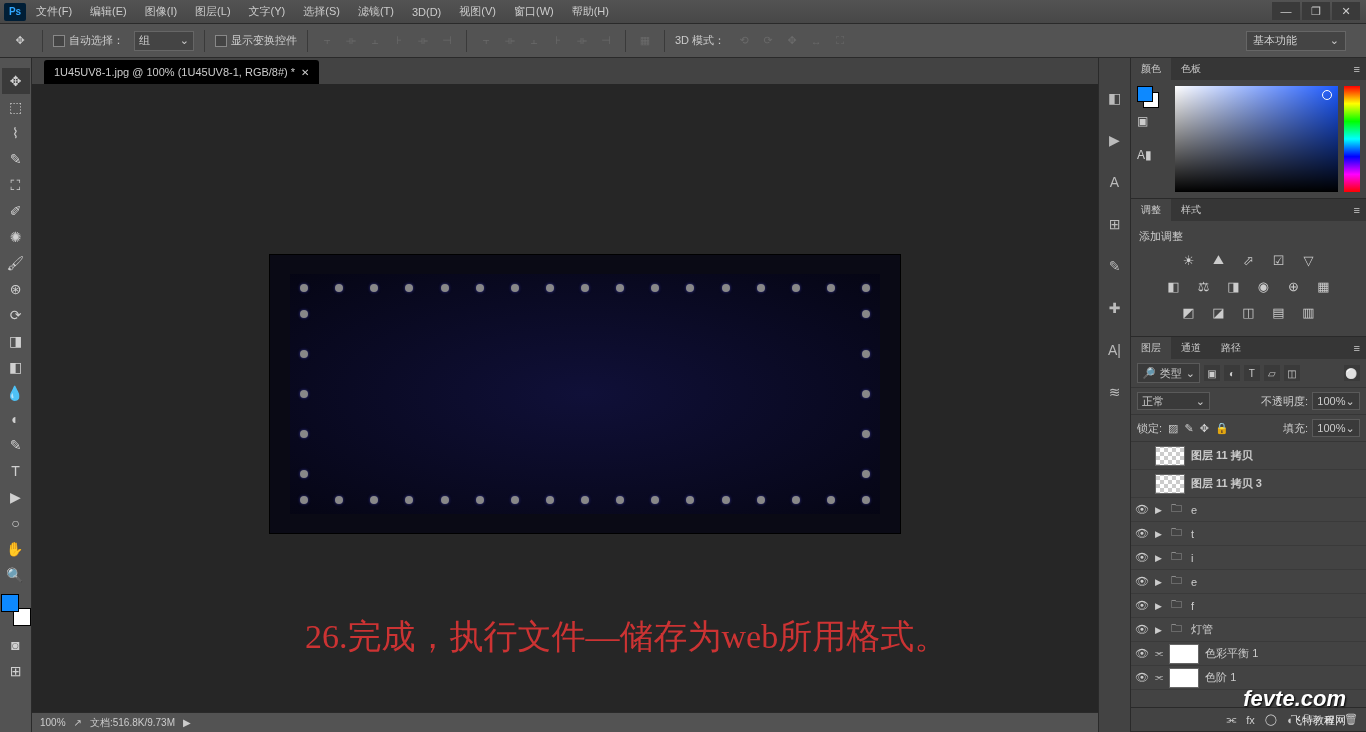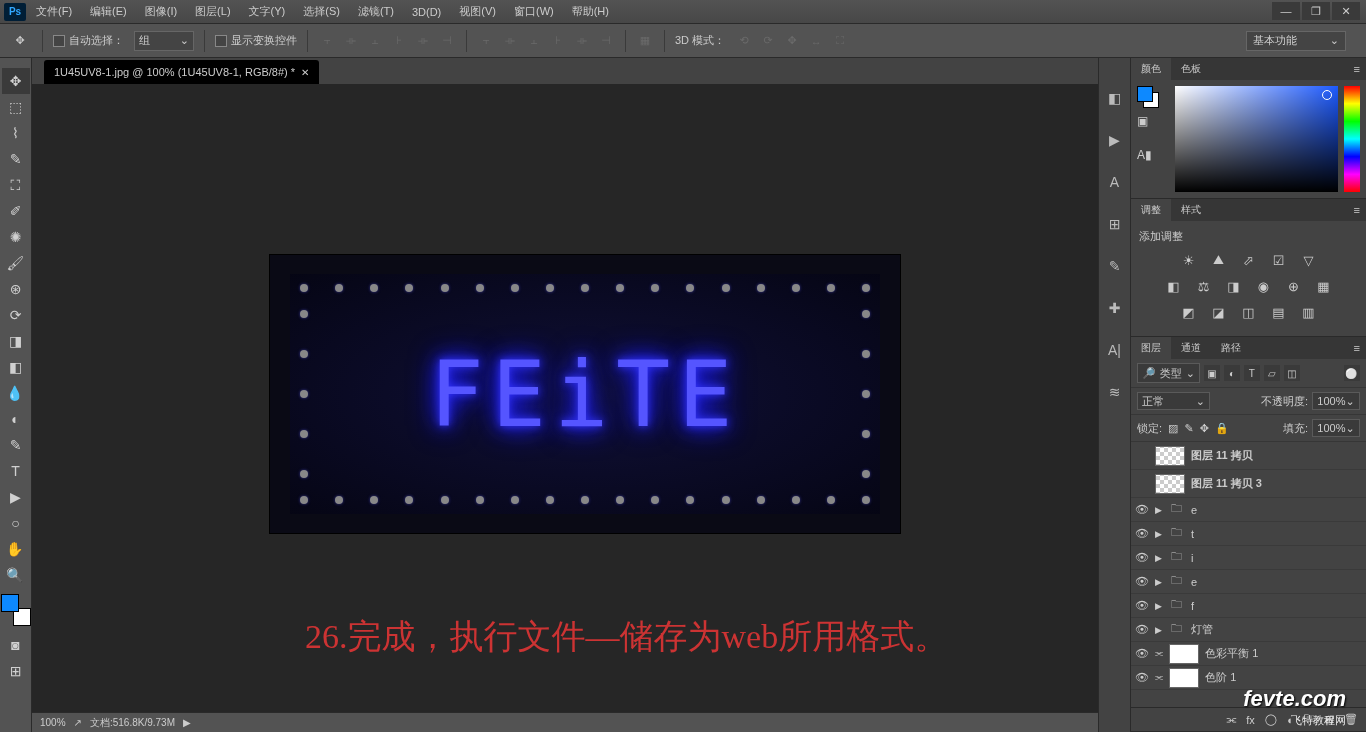--- a/index.html
+++ b/index.html
@@ -265,21 +265,20 @@
               <span class="rivet"></span>
               <span class="rivet"></span>
             </div>
           <div class="rivet-col right">
               <span class="rivet"></span>
               <span class="rivet"></span>
               <span class="rivet"></span>
               <span class="rivet"></span>
               <span class="rivet"></span>
             </div>
-          <div class="neon-text">FEiTE</div>
         </div>
       </div>
       <div class="annotation">26.完成，执行文件—储存为web所用格式。</div>
     </div>
     <div class="statusbar">
       <span>100%</span>
       <span>↗</span>
       <span>文档:516.8K/9.73M</span>
       <span>▶</span>
     </div>

